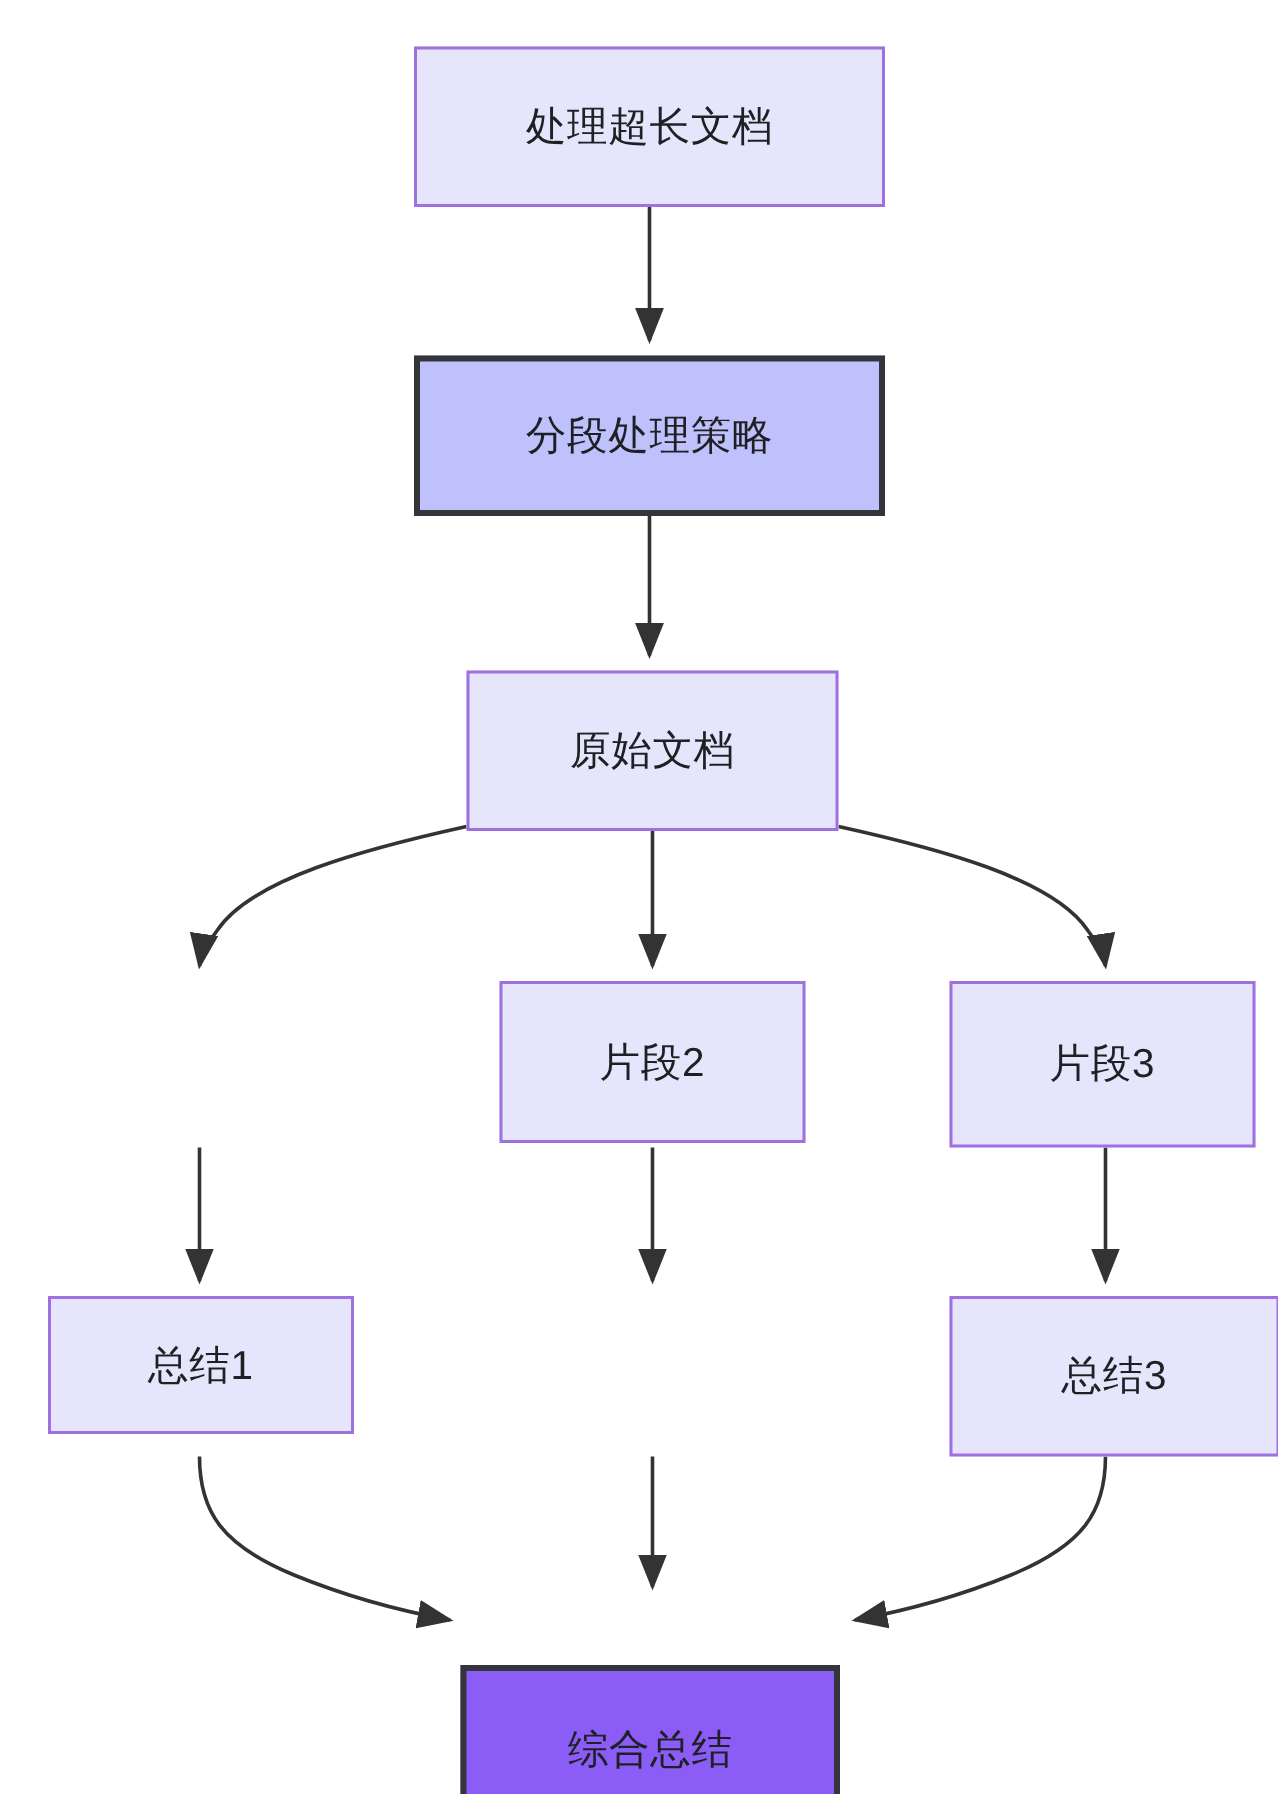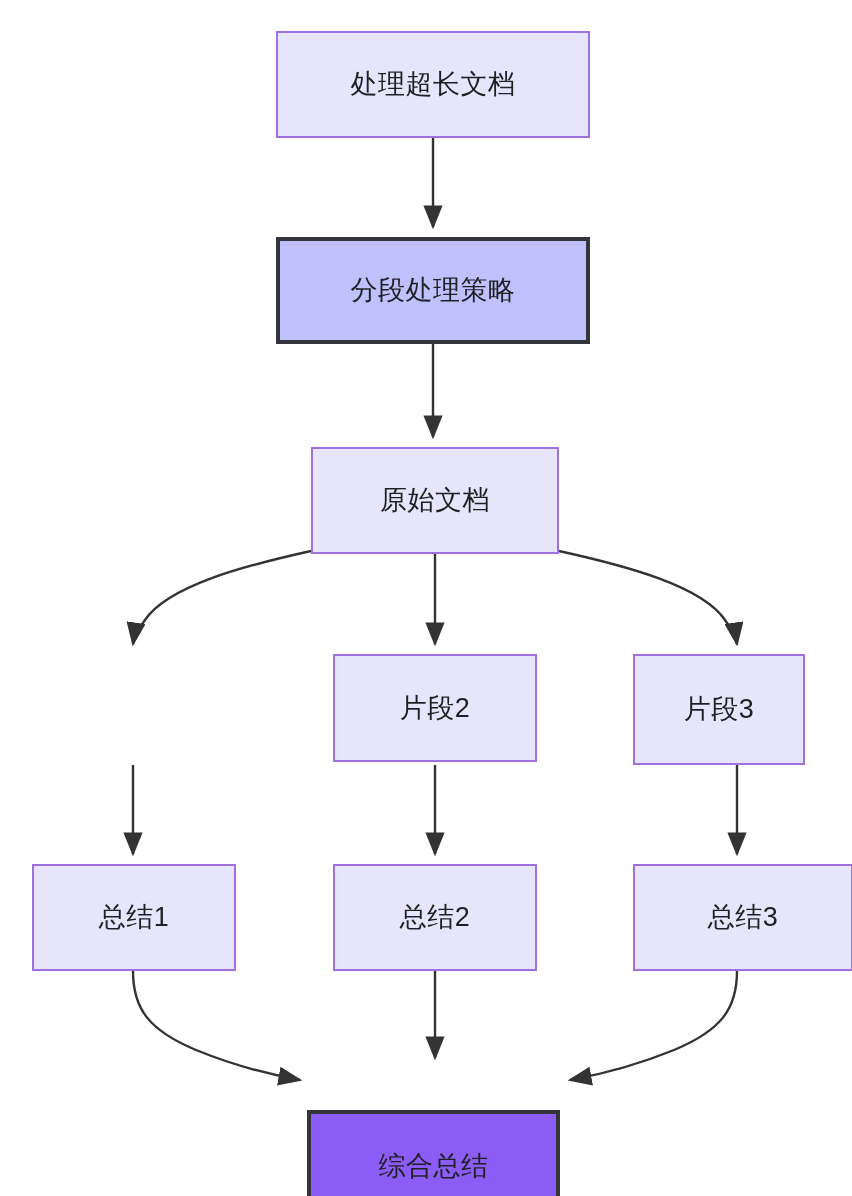--- a/index.html
+++ b/index.html
@@ -74,23 +74,23 @@
     margin-top: 42px;
   }
 
   
   #node-long-doc    { left: 276px; top: 31px;   width: 314px; height: 107px; }
   #node-strategy    { left: 276px; top: 237px;  width: 314px; height: 107px; }
   #node-source-doc  { left: 311px; top: 447px;  width: 248px; height: 107px; }
 
   #node-segment-1   { left: 32px;  top: 654px;  width: 204px; height: 111px; }
   #node-segment-2   { left: 333px; top: 654px;  width: 204px; height: 108px; }
-  #node-segment-3   { left: 633px; top: 654px;  width: 172px; height: 111px; }
+  #node-segment-3   { left: 633px; top: 654px;  width: 204px; height: 111px; }
 
-  #node-summary-1   { left: 32px;  top: 864px;  width: 204px; height: 107px; }
+  #node-summary-1   { left: 32px;  top: 864px;  width: 204px; height: 92px; }
   #node-summary-2   { left: 333px; top: 864px;  width: 204px; height: 107px; }
   #node-summary-3   { left: 633px; top: 864px;  width: 220px; height: 107px; }
 
   #node-final       { left: 307px; top: 1068px; width: 253px; height: 112px; }
 </style>
 </head>
 <body>
 
 <div id="diagram-root">
 
@@ -142,23 +142,20 @@
     </div>
 
     <div class="node style-light" id="node-segment-3">
       <span class="node-label">片段3</span>
     </div>
 
     <div class="node style-light" id="node-summary-1">
       <span class="node-label">总结1</span>
     </div>
 
-    <div class="node style-light" id="node-summary-2">
-      <span class="node-label">总结2</span>
-    </div>
 
     <div class="node style-light" id="node-summary-3">
       <span class="node-label">总结3</span>
     </div>
 
     <div class="node style-result" id="node-final">
       <span class="node-label">综合总结</span>
     </div>
 
   </div>

